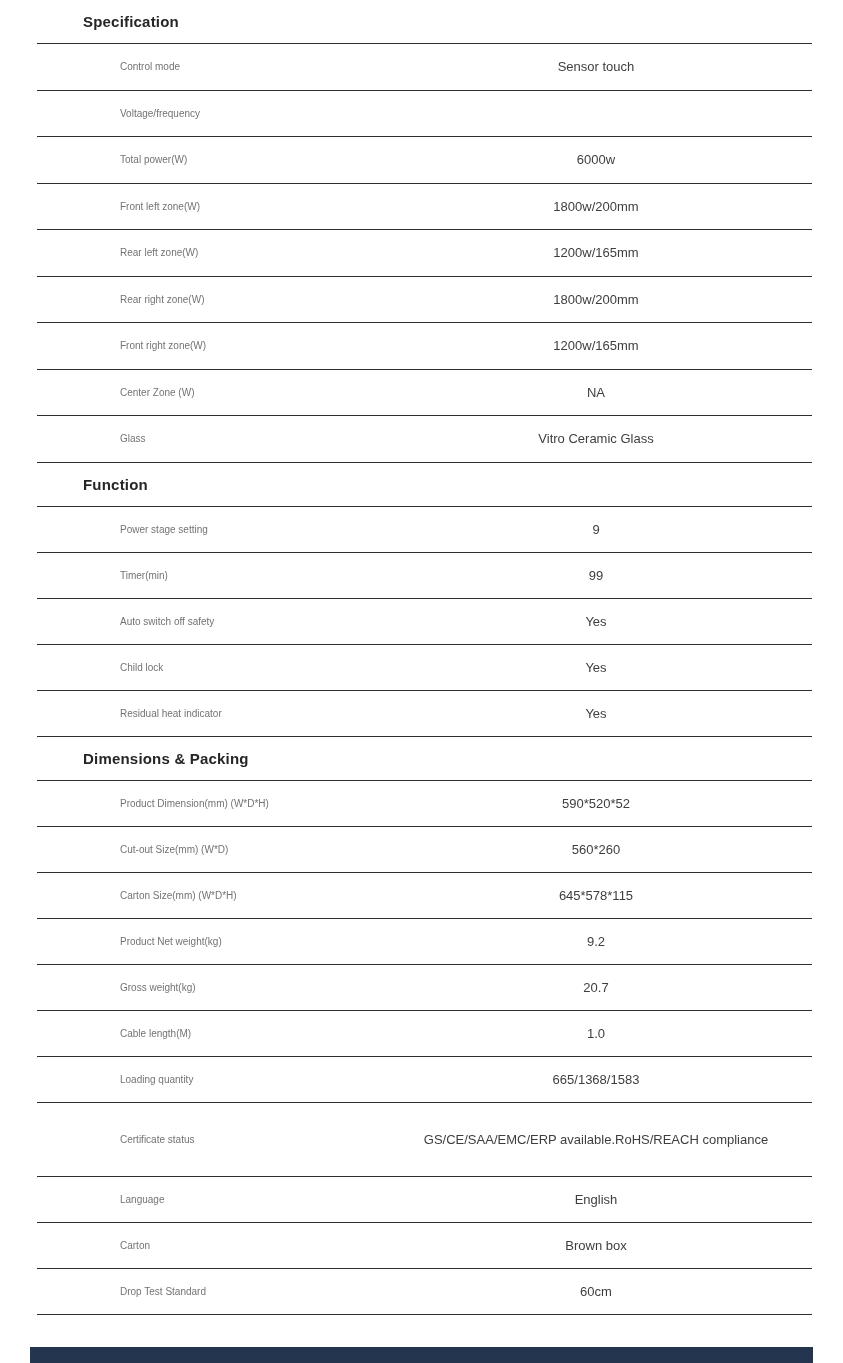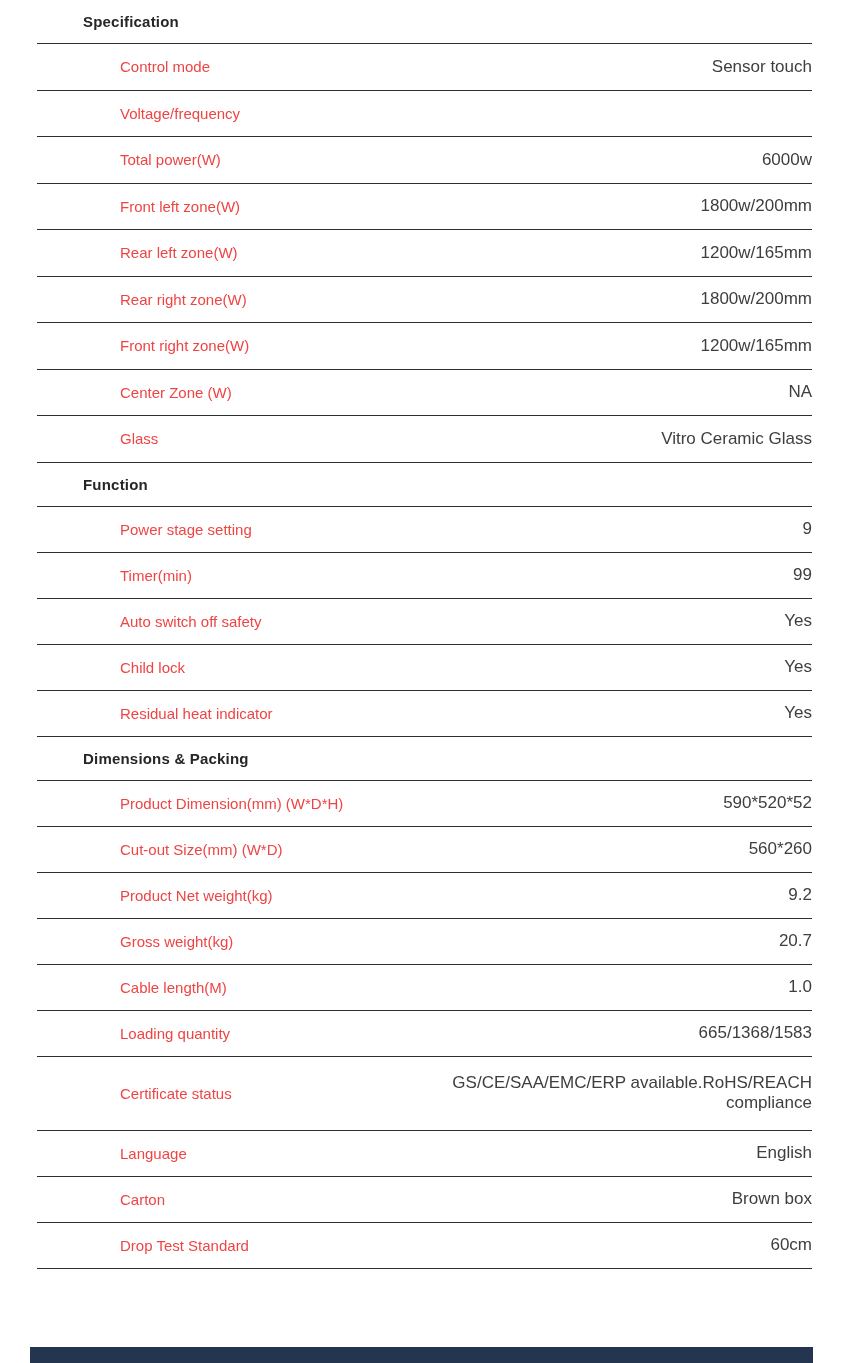--- a/index.html
+++ b/index.html
@@ -40,30 +40,30 @@
     height: 46px;
     display: flex;
     align-items: center;
     box-sizing: border-box;
     border-bottom: 1px solid #2f2f2f;
   }
   .row.spec { height: 46.5px; }
   .row.tall { height: 74px; }
   .row .label {
     padding-left: 83px;
-    font-size: 15px;
-    color: #ef4444;
+    font-size: 10px;
+    color: #737373;
     white-space: nowrap;
   }
   .row .value {
     position: absolute;
     left: 343px;
     width: 432px;
-    text-align: right;
-    font-size: 17px;
+    text-align: center;
+    font-size: 13px;
     color: #3e3e3e;
   }
   .footer-bar {
     position: absolute;
     left: 30px;
     width: 783px;
     top: 1347px;
     height: 16px;
   }
 </style>
@@ -157,20 +157,24 @@
   <div class="row">
     <span class="label">Product Dimension(mm) (W*D*H)</span>
     <span class="value">590*520*52</span>
   </div>
 
   <div class="row">
     <span class="label">Cut-out Size(mm) (W*D)</span>
     <span class="value">560*260</span>
   </div>
 
+  <div class="row">
+    <span class="label">Carton Size(mm) (W*D*H)</span>
+    <span class="value">645*578*115</span>
+  </div>
 
   <div class="row">
     <span class="label">Product Net weight(kg)</span>
     <span class="value">9.2</span>
   </div>
 
   <div class="row">
     <span class="label">Gross weight(kg)</span>
     <span class="value">20.7</span>
   </div>

